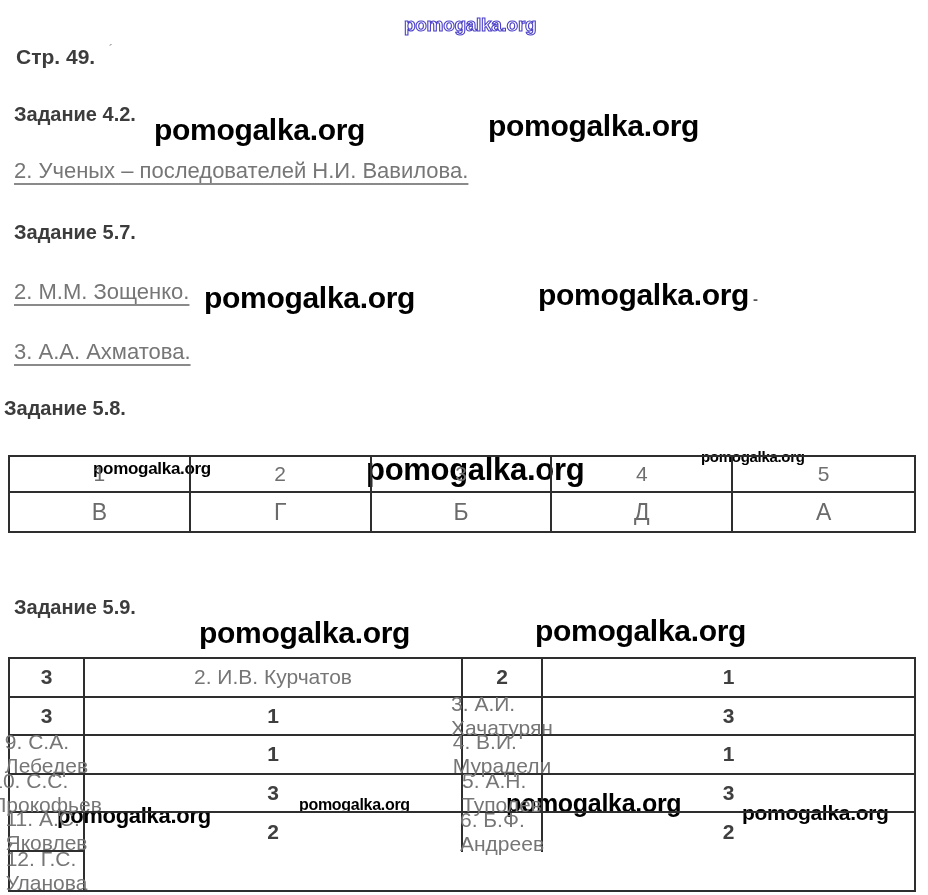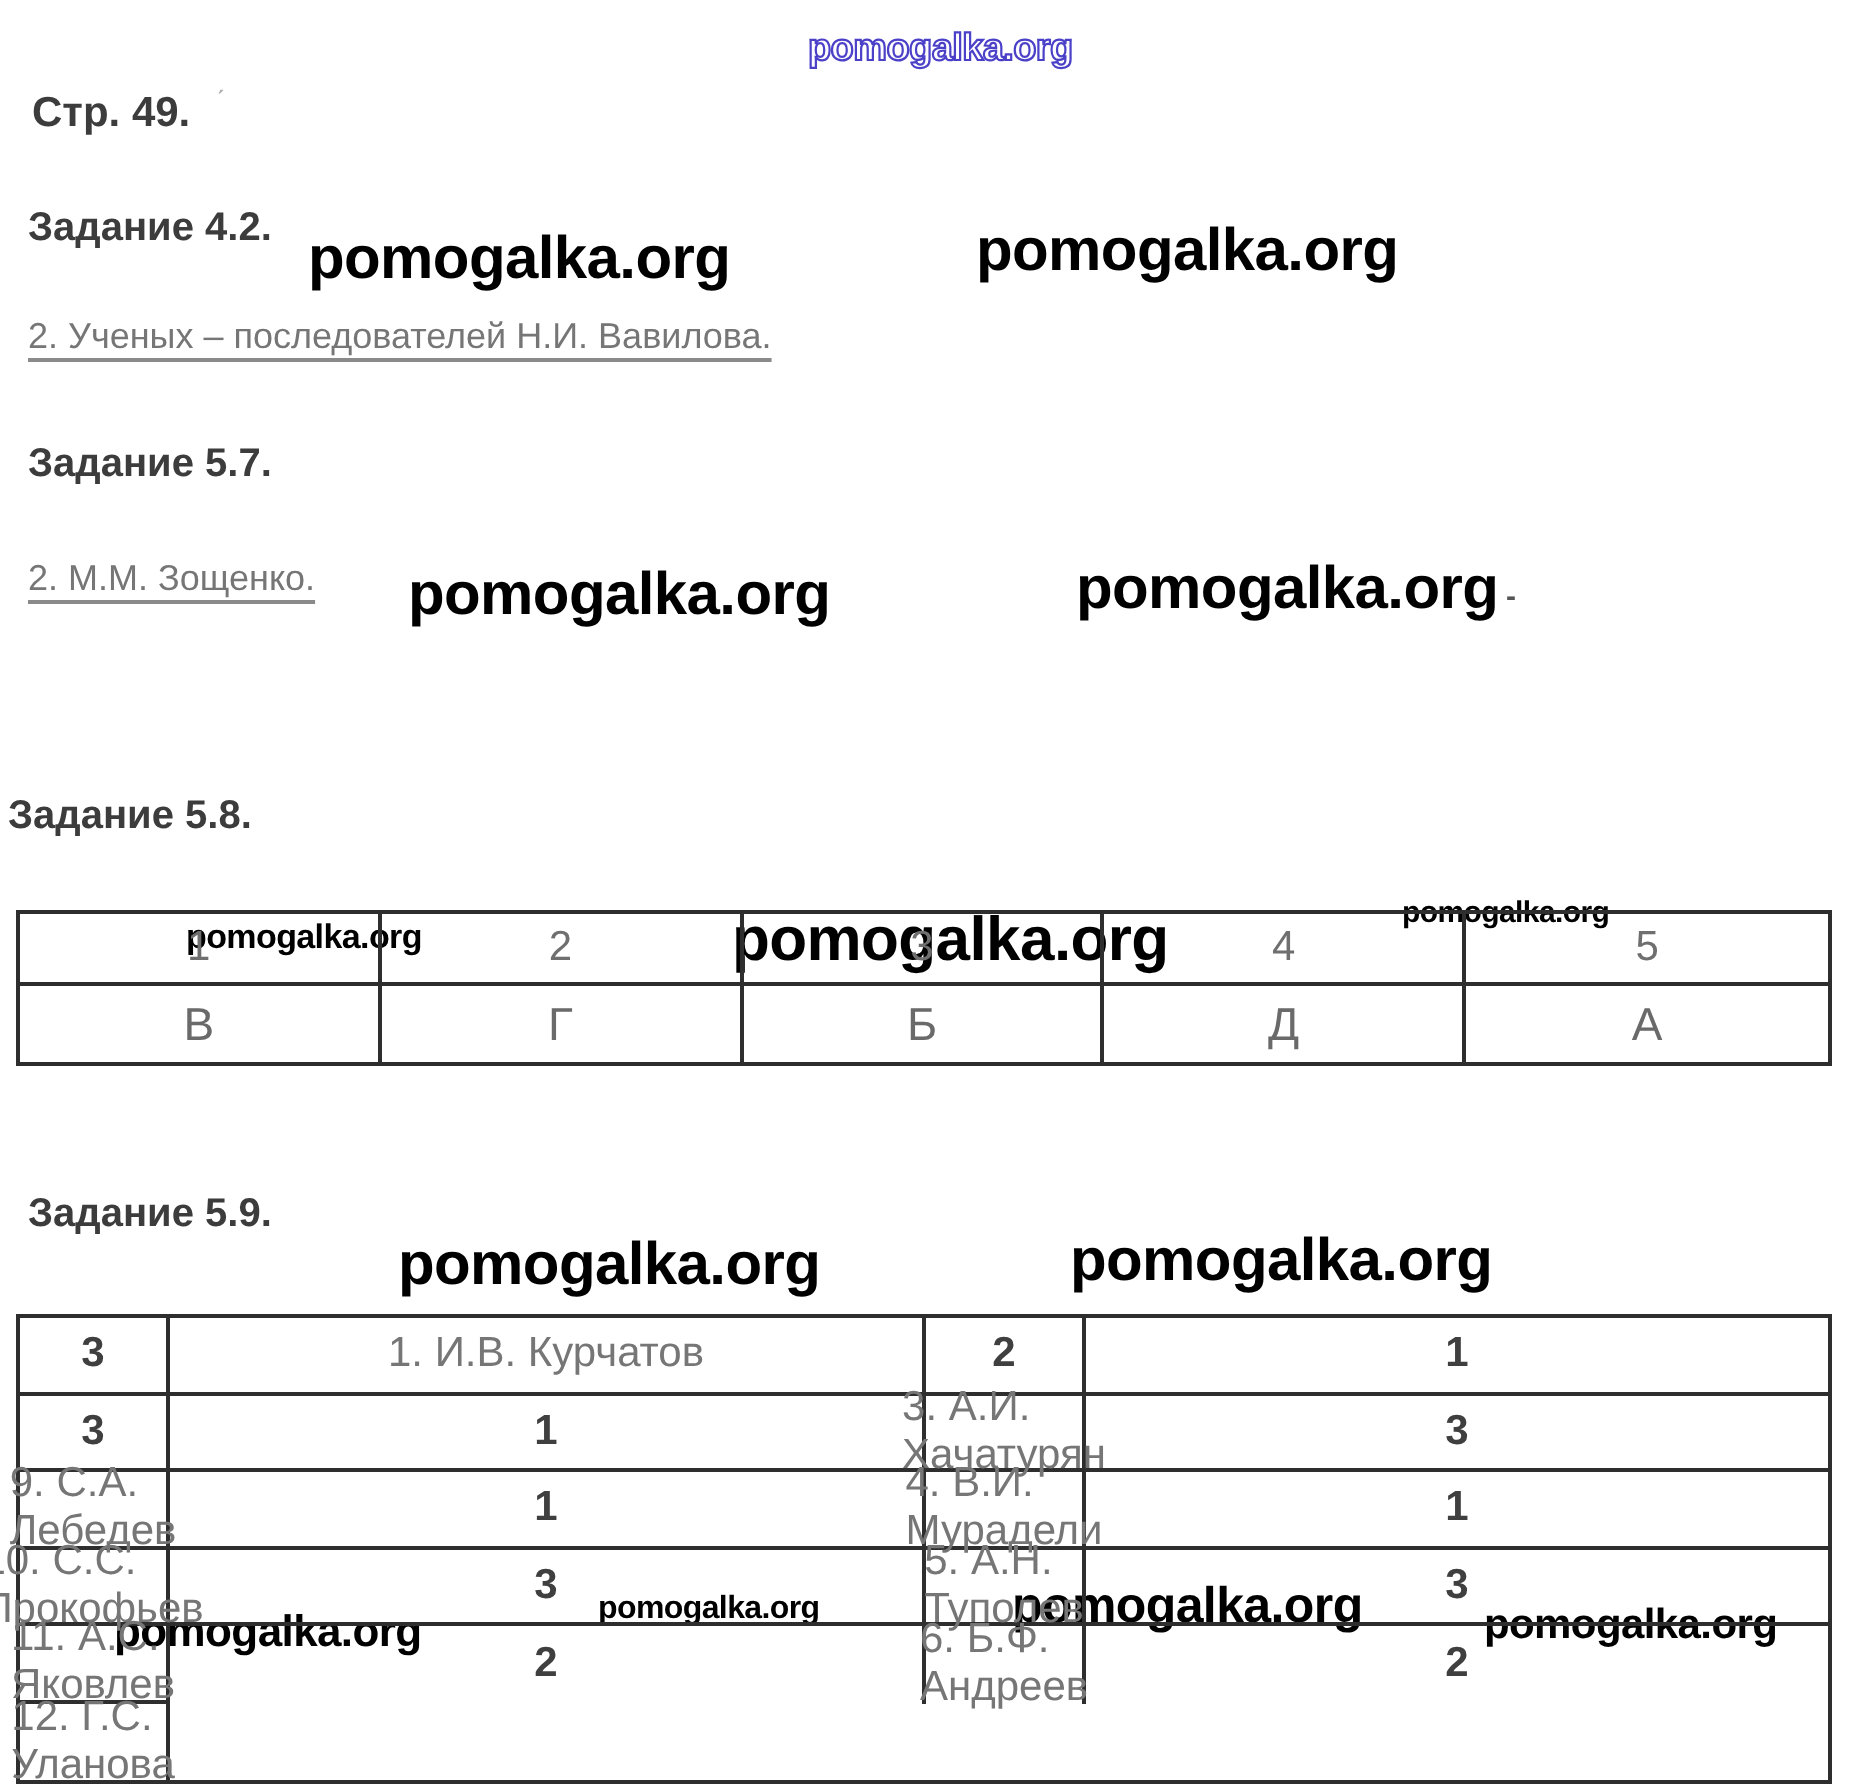--- a/index.html
+++ b/index.html
@@ -13,21 +13,21 @@
     position:absolute;font-weight:700;font-size:20px;color:#3c3c3c;white-space:nowrap;
   }
   .h-page{left:16px;top:33px;font-size:21px;}
   .h-56{left:14px;top:91px;}
   .h-57{left:14px;top:209px;}
   .h-58{left:4px;top:385px;}
   .h-59{left:14px;top:584px;}
   .stray{position:absolute;left:108px;top:30px;font-size:14px;color:#a9a9a9;}
   
   .answer{
-    position:absolute;font-size:18px;color:#767676;white-space:nowrap;
+    position:absolute;font-size:22px;color:#767676;white-space:nowrap;
     text-decoration:underline;text-decoration-thickness:1.5px;text-underline-offset:5px;
     text-decoration-color:#8a8a8a;
   }
   .a-56{left:14px;top:146px;}
   .a-57a{left:14px;top:267px;}
   .a-57b{left:14px;top:327px;}
   
   .wm{
     position:absolute;font-weight:700;color:#000;white-space:nowrap;letter-spacing:-0.3px;
   }
@@ -97,41 +97,42 @@
   <span class="wm wm-bd">pomogalka.org</span>
 
   <div class="heading h-page">Стр. 49.</div>
   <span class="stray">ˊ</span>
 
   <div class="heading h-56">Задание 4.2.</div>
   <div class="answer a-56">2. Ученых – последователей Н.И. Вавилова.</div>
 
   <div class="heading h-57">Задание 5.7.</div>
   <div class="answer a-57a">2. М.М. Зощенко.</div>
+  <div class="answer a-57b">3. А.А. Ахматова.</div>
 
   <div class="heading h-58">Задание 5.8.</div>
 
   <div class="t58">
     <div class="cell row-top num">1</div>
     <div class="cell row-top num">2</div>
     <div class="cell row-top num">3</div>
     <div class="cell row-top num">4</div>
     <div class="cell row-top num">5</div>
     <div class="cell letter">В</div>
     <div class="cell letter">Г</div>
     <div class="cell letter">Б</div>
     <div class="cell letter">Д</div>
     <div class="cell letter">А</div>
   </div>
 
   <div class="heading h-59">Задание 5.9.</div>
 
   <div class="t59">
     <div class="cell score">3</div>
-    <div class="cell person">1. И.В. Курчатов</div>
+    <div class="cell person">2. И.В. Курчатов</div>
     <div class="cell score">2</div>
 
     <div class="cell score">1</div>
     <div class="cell score">3</div>
 
     <div class="cell score">1</div>
     <div class="cell person">3. А.И. Хачатурян</div>
     <div class="cell score">3</div>
     <div class="cell person">9. С.А. Лебедев</div>
 

